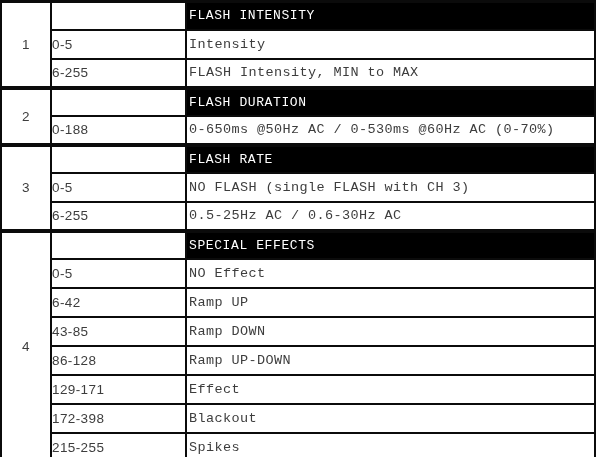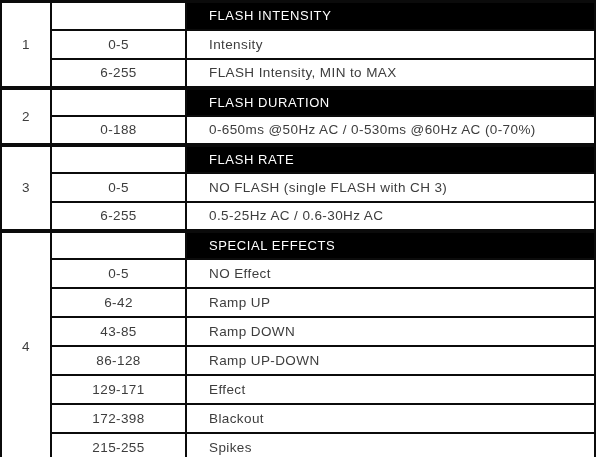--- a/index.html
+++ b/index.html
@@ -38,27 +38,27 @@
   tr.group-start td { border-top-width: 4px; }
   table.dmx tr:first-child td { border-top-width: 3px; }
   
   td.ch-cell {
     text-align: center;
     border-left-width: 2px;
     border-right-width: 3px;
     font-size: 14px;
   }
   td.range-cell {
-    text-align: center;
+    text-align: left;
     border-right-width: 3px;
-    border-radius: 13px;
   }
   td.desc-cell {
-    padding-left: 22px;
+    padding-left: 2px;
     border-right-width: 2px;
+    font-family: Liberation Mono, monospace;
   }
   td.desc-cell.header {
     background: #000000;
     color: #ffffff;
     letter-spacing: 0.6px;
     font-size: 13px;
   }
 </style>
 </head>
 <body>

